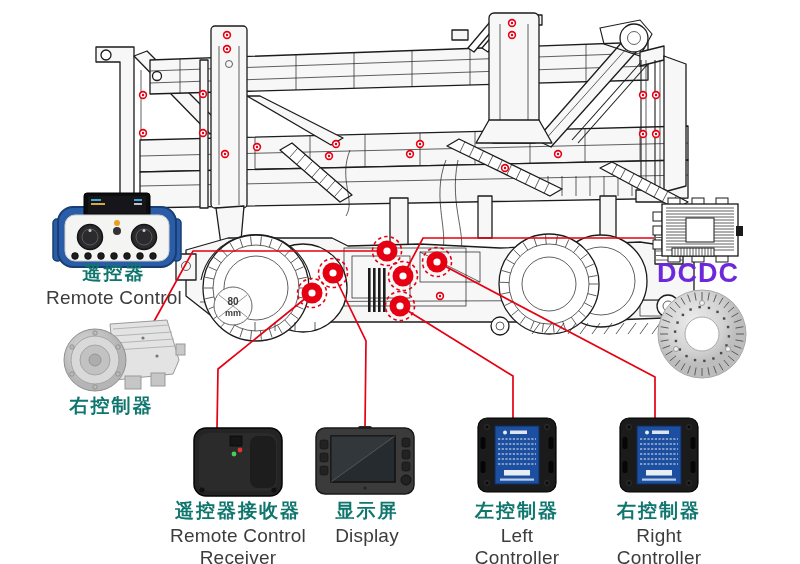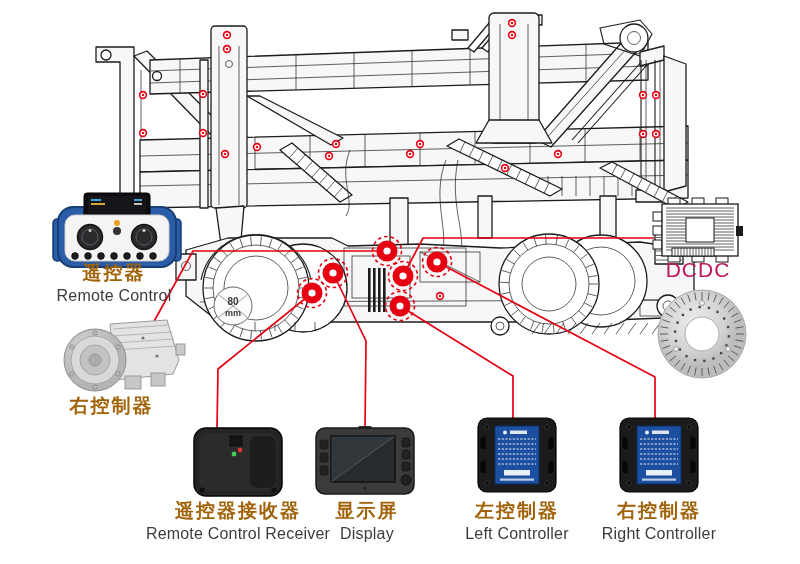--- a/index.html
+++ b/index.html
@@ -1,22 +1,22 @@
 <!DOCTYPE html>
 <html><head>
 <meta charset="utf-8">
 <style>
   html,body{margin:0;padding:0;background:#fff;}
   .canvas{position:relative;width:800px;height:564px;background:#ffffff;overflow:hidden;
           font-family:"Liberation Sans",sans-serif;}
   svg{position:absolute;left:0;top:0;}
   .lbl{position:absolute;text-align:center;line-height:1.15;}
-  .zh{font-weight:bold;font-size:19px;color:#a16207;letter-spacing:2px;}
-  .en{font-size:16px;color:#3c3c3c;margin-top:3px;letter-spacing:0.2px;}
-  .dcdc-t{font-weight:normal;font-size:21px;color:#be185d;letter-spacing:1px;}
+  .zh{font-weight:bold;font-size:19px;color:#0f766e;letter-spacing:2px;}
+  .en{font-size:19px;color:#3c3c3c;margin-top:3px;letter-spacing:0.2px;}
+  .dcdc-t{font-weight:bold;font-size:27px;color:#6d28d9;letter-spacing:1px;}
   
   .ln{fill:#f7f7f7;stroke:#1c1c1c;stroke-width:1.3;stroke-linejoin:round;}
   .lnw{fill:#ffffff;stroke:#1c1c1c;stroke-width:1.3;stroke-linejoin:round;}
   .lnf{fill:none;stroke:#1c1c1c;stroke-width:1.1;}
   .thin{fill:none;stroke:#1c1c1c;stroke-width:0.7;}
   .redline{fill:none;stroke:#e60012;stroke-width:1.7;}
 </style>
 </head>
 <body>
 

